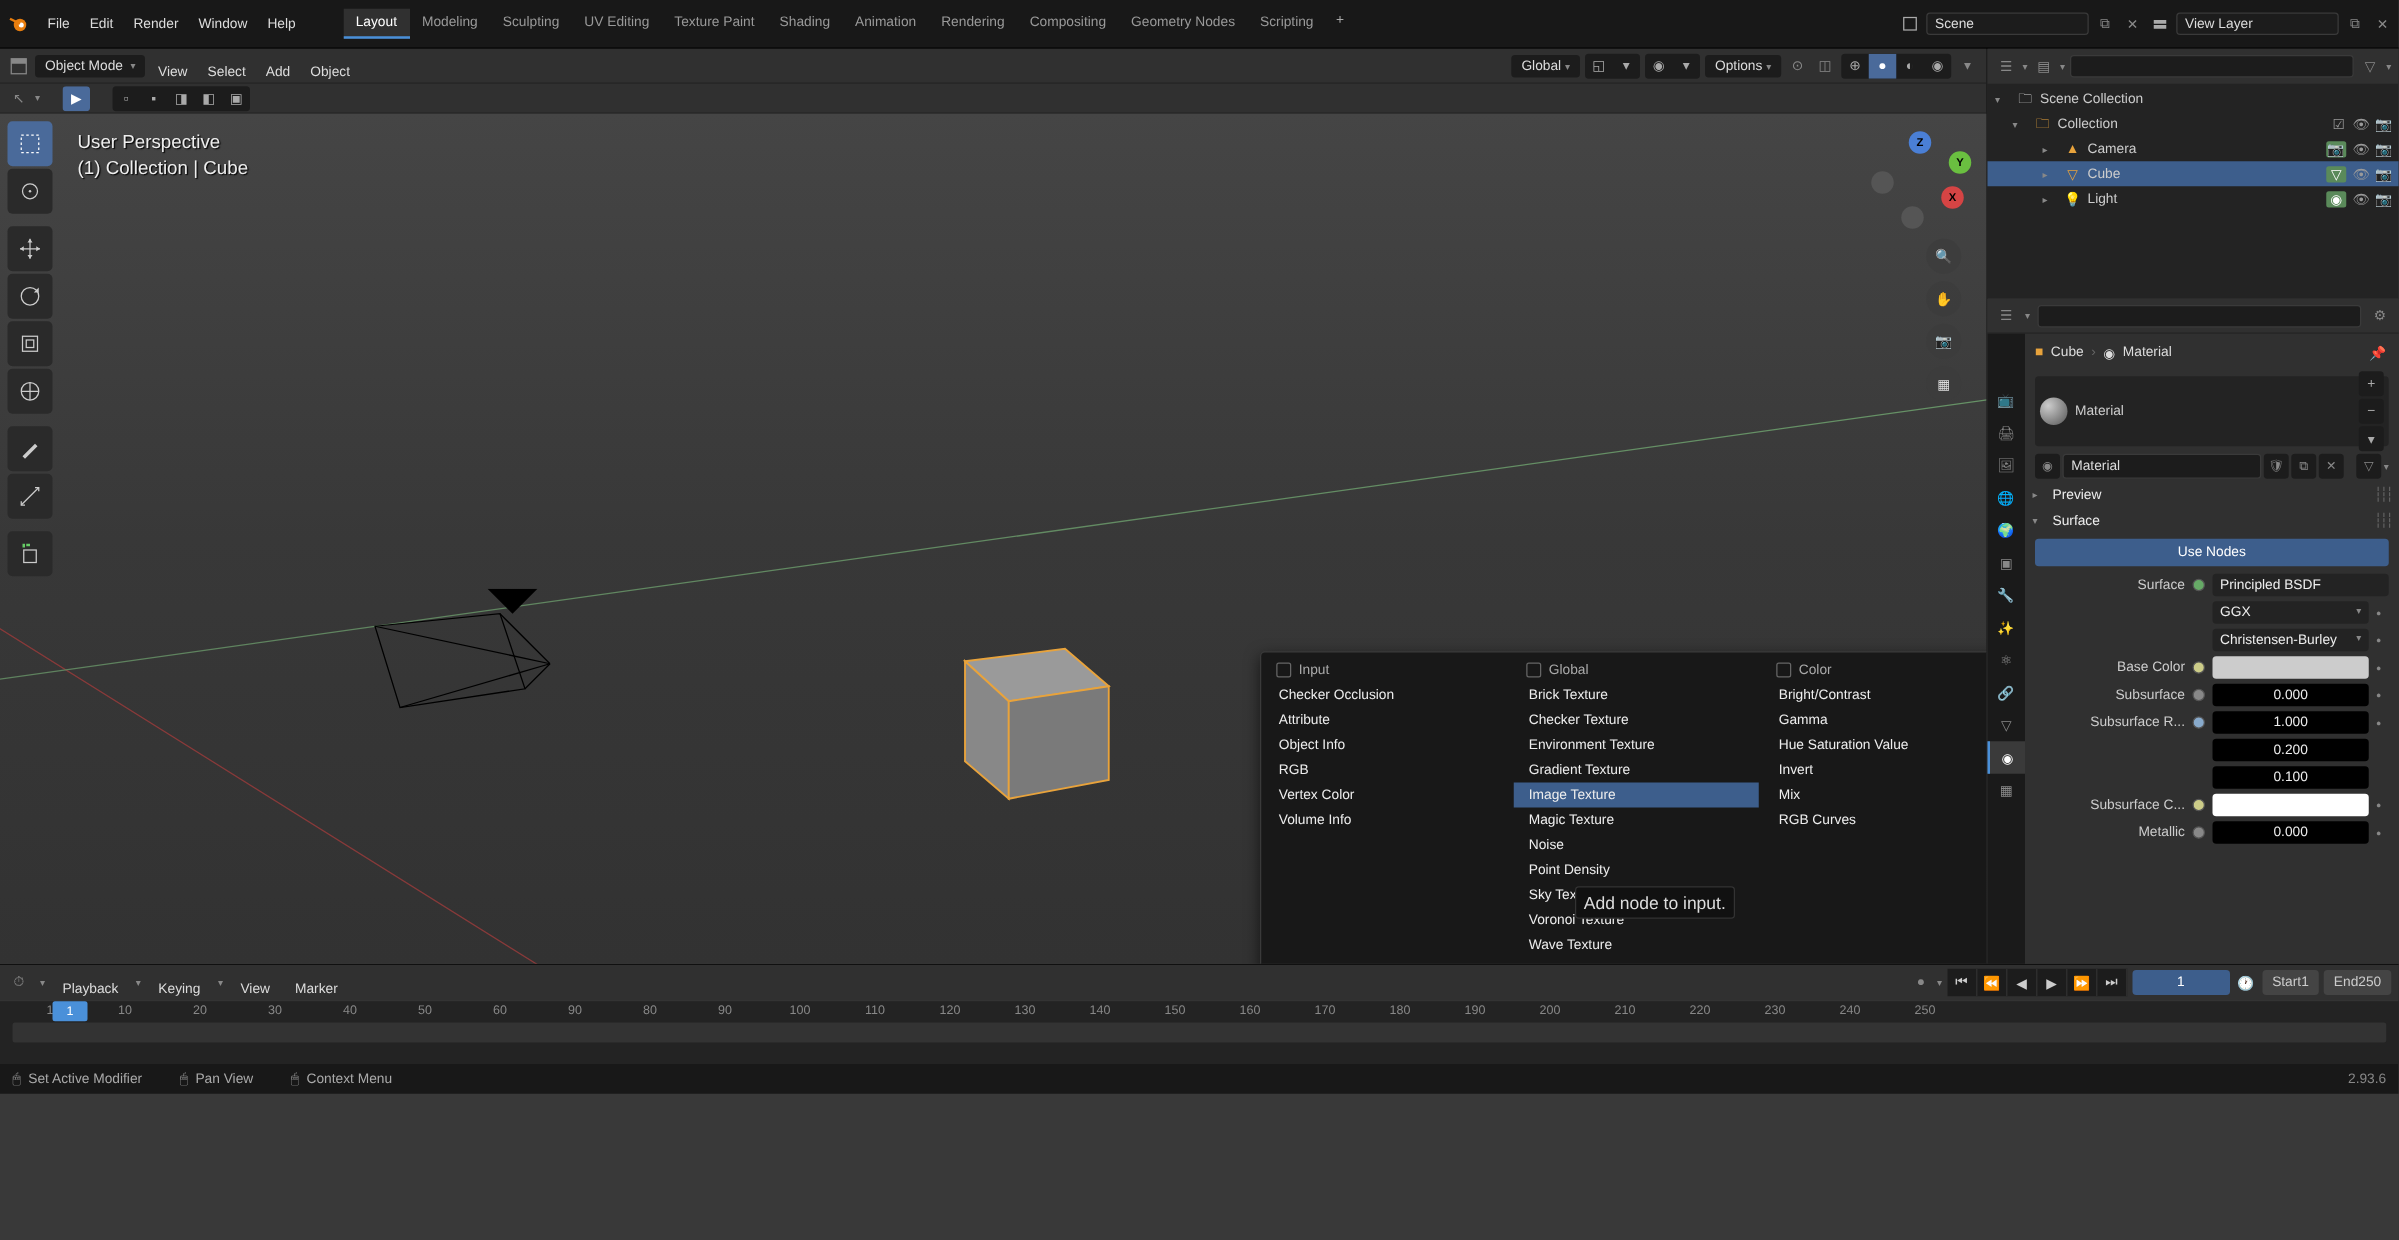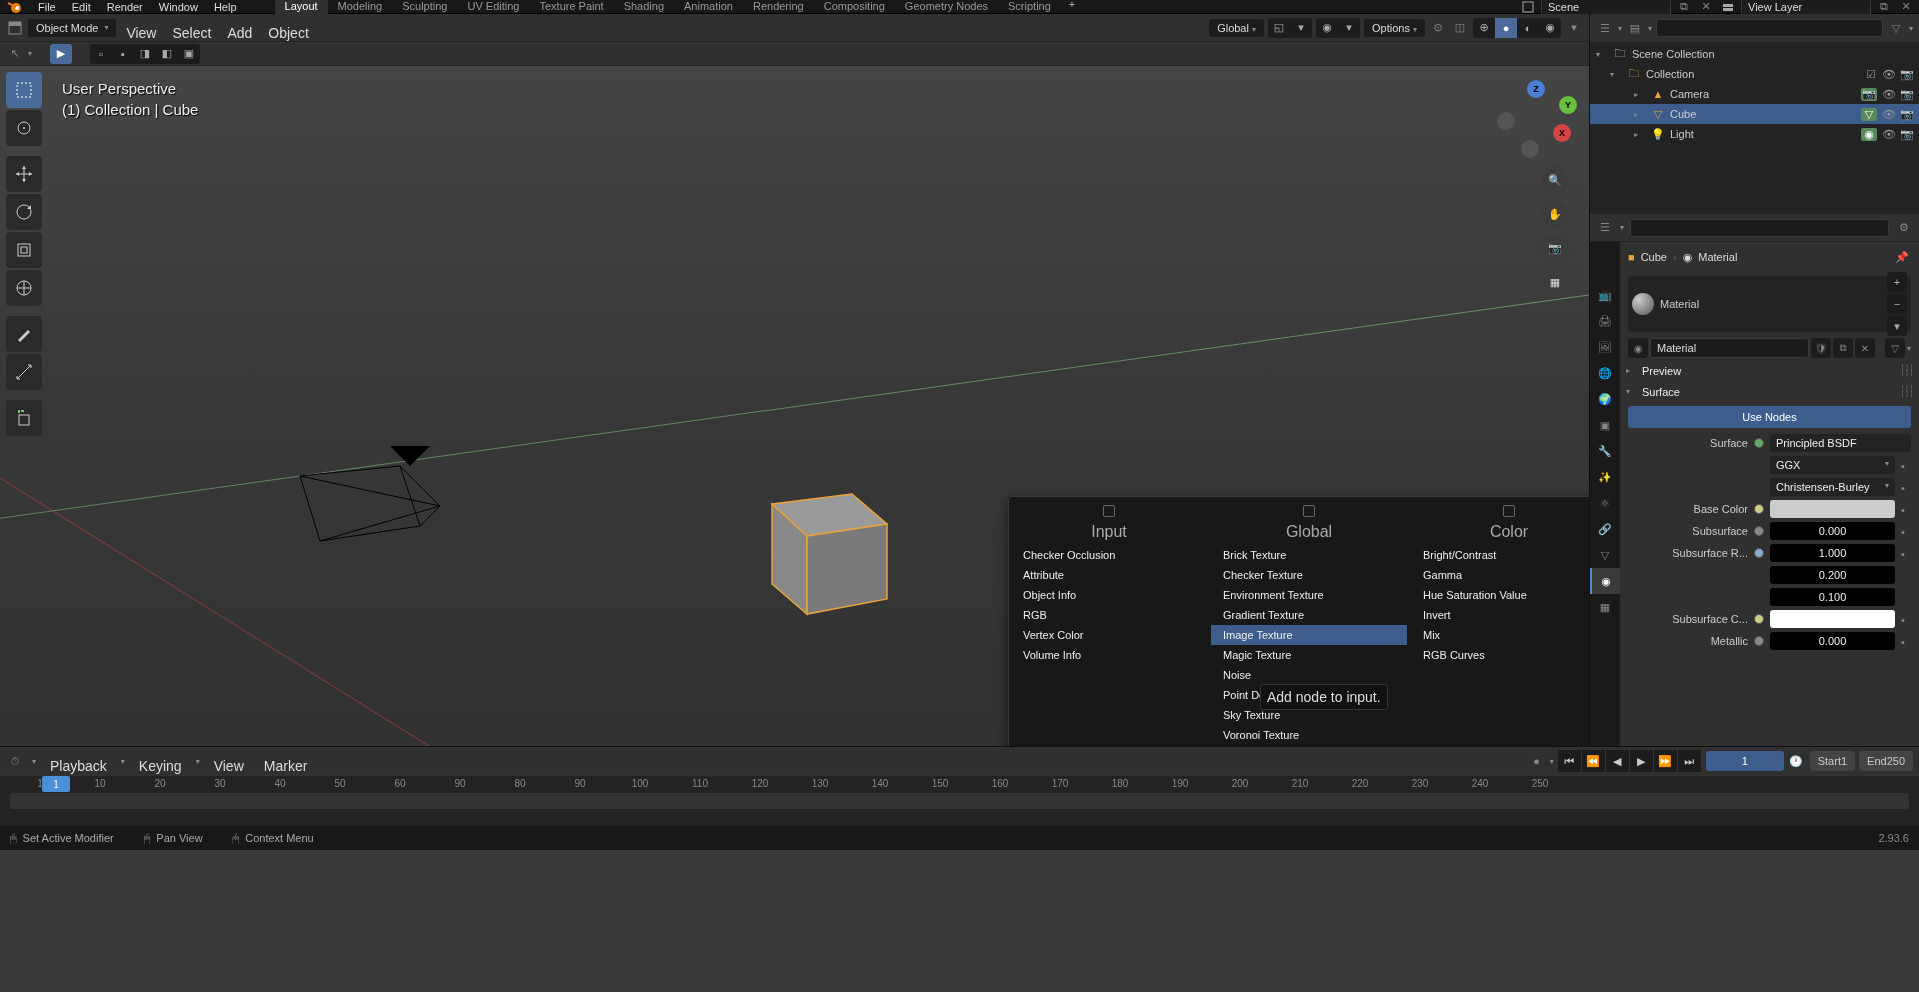--- a/index.html
+++ b/index.html
@@ -1,19 +1,19 @@
 <!DOCTYPE html>
 <html><head>
 <meta charset="utf-8">
 <style>
 * { margin: 0; padding: 0; box-sizing: border-box; font-family: -apple-system, BlinkMacSystemFont, 'Segoe UI', sans-serif; user-select: none; }
 body { background: #393939; color: #cccccc; font-size: 11px; overflow: hidden; width: 1919px; height: 992px; position: relative; }
 
 
-.top-header { height: 14px; background: #181818; display: flex; align-items: center; padding: 0 4px; border-bottom: 1px solid #000; }
+.top-header { height: 39px; background: #181818; display: flex; align-items: center; padding: 0 4px; border-bottom: 1px solid #000; }
 .blender-logo { width: 20px; height: 20px; margin-right: 6px; display:flex; align-items:center; justify-content:center; }
 .menu-item { padding: 3px 8px; color: #ddd; cursor: pointer; font-size: 11px; }
 .spacer { width: 20px; }
 .workspace-tabs { display: flex; margin-left: 10px; }
 .ws-tab { padding: 5px 10px; color: #999; cursor: pointer; font-size: 11px; }
 .ws-tab.active { background: #303030; color: #fff; border-bottom: 2px solid #4a90d9; }
 .ws-add { padding: 3px 8px; color: #aaa; cursor: pointer; }
 .header-right { margin-left: auto; display: flex; align-items: center; gap: 4px; }
 .scene-input, .layer-input { background: #1c1c1c; border: 1px solid #3a3a3a; color: #ddd; padding: 2px 6px; width: 130px; font-size: 11px; border-radius: 3px; }
 .hdr-icon-btn { width: 18px; height: 18px; display:flex; align-items:center; justify-content:center; color:#888; }
@@ -21,21 +21,21 @@
 
 .main { display: flex; height: 732px; }
 .viewport-column { flex: 1; display: flex; flex-direction: column; position: relative; }
 .right-column { width: 330px; display: flex; flex-direction: column; border-left: 1px solid #101010; }
 
 
 .vp-header { height: 28px; background: #303030; display: flex; align-items: center; padding: 0 6px; gap: 4px; border-bottom: 1px solid #222; }
 .vp-hdr-right { margin-left: auto; display: flex; gap: 4px; align-items: center; }
 .mode-select { background: #1c1c1c; color: #ddd; padding: 3px 8px; border-radius: 3px; font-size: 11px; display: flex; align-items: center; gap: 6px; }
 .chevron { color: #888; font-size: 8px; }
-.hdr-label { padding: 0 6px; color: #ddd; font-size: 14px; margin-top: 10px; }
+.hdr-label { padding: 0 6px; color: #ddd; font-size: 11px; margin-top: 10px; }
 .hdr-toggle-group { display: flex; background:#1c1c1c; border-radius: 3px; overflow: hidden; }
 .hdr-toggle { width: 22px; height: 20px; display:flex; align-items:center; justify-content:center; color:#aaa; }
 .hdr-toggle.active { background:#4a6a9a; color:#fff; }
 .pill-btn { background:#1c1c1c; padding: 3px 8px; border-radius:3px; font-size:11px; color:#ddd; }
 
 
 .viewport { flex: 1; position: relative; background: #3a3a3a; background-image:
   linear-gradient(to bottom, #454545 0%, #383838 50%, #323232 100%);
   overflow: hidden; }
 .axis-x { position:absolute; height:1px; width:200%; left:-50%; top:50%; background: linear-gradient(to right, #5a7a5a, #6a9a6a); transform: rotate(-8deg); transform-origin: 50% 50%;}
@@ -50,21 +50,21 @@
 .nav-btn { width:28px; height:28px; background:rgba(60,60,60,0.7); border-radius:14px; display:flex; align-items:center; justify-content:center; color:#ddd; }
 
 
 .cube { position:absolute; left:742px; top:388px; width:170px; height:170px; }
 
 .camera-wire { position:absolute; left:280px; top:380px; }
 
 
 .context-menu { position:absolute; left:1008px; top:430px; display:flex; background:#181818; border:1px solid #3a3a3a; border-radius:4px; padding:4px 0; box-shadow: 0 4px 12px rgba(0,0,0,0.6); }
 .cm-column { min-width: 200px; padding: 0 2px; }
-.cm-header { display:flex; align-items:center; gap:6px; padding: 4px 10px; color:#aaa; font-size:16px;flex-direction:column; }
+.cm-header { display:flex; align-items:center; gap:6px; padding: 4px 10px; color:#aaa; font-size:11px; }
 .cm-item { padding: 4px 12px; color:#eee; font-size:11px; cursor:pointer; white-space:nowrap; }
 .cm-item:hover, .cm-item.highlight { background:#3d5e8c; }
 .tooltip { position:absolute; left:1260px; top:618px; background:#111; color:#ddd; padding:4px 6px; border-radius:3px; font-size:14px; border:1px solid #333; }
 
 
 .outliner { flex: 0 0 200px; background:#232323; display:flex; flex-direction:column; }
 .outliner-hdr { height:28px; display:flex; align-items:center; padding:0 6px; background:#303030; gap:4px; }
 .search-input { flex:1; background:#1c1c1c; border:1px solid #3a3a3a; color:#ddd; padding:2px 6px; font-size:11px; border-radius:3px; }
 .outliner-tree { flex:1; padding:2px 0; }
 .tree-row { display:flex; align-items:center; padding:1px 4px 1px 6px; height: 20px; gap: 4px; }

